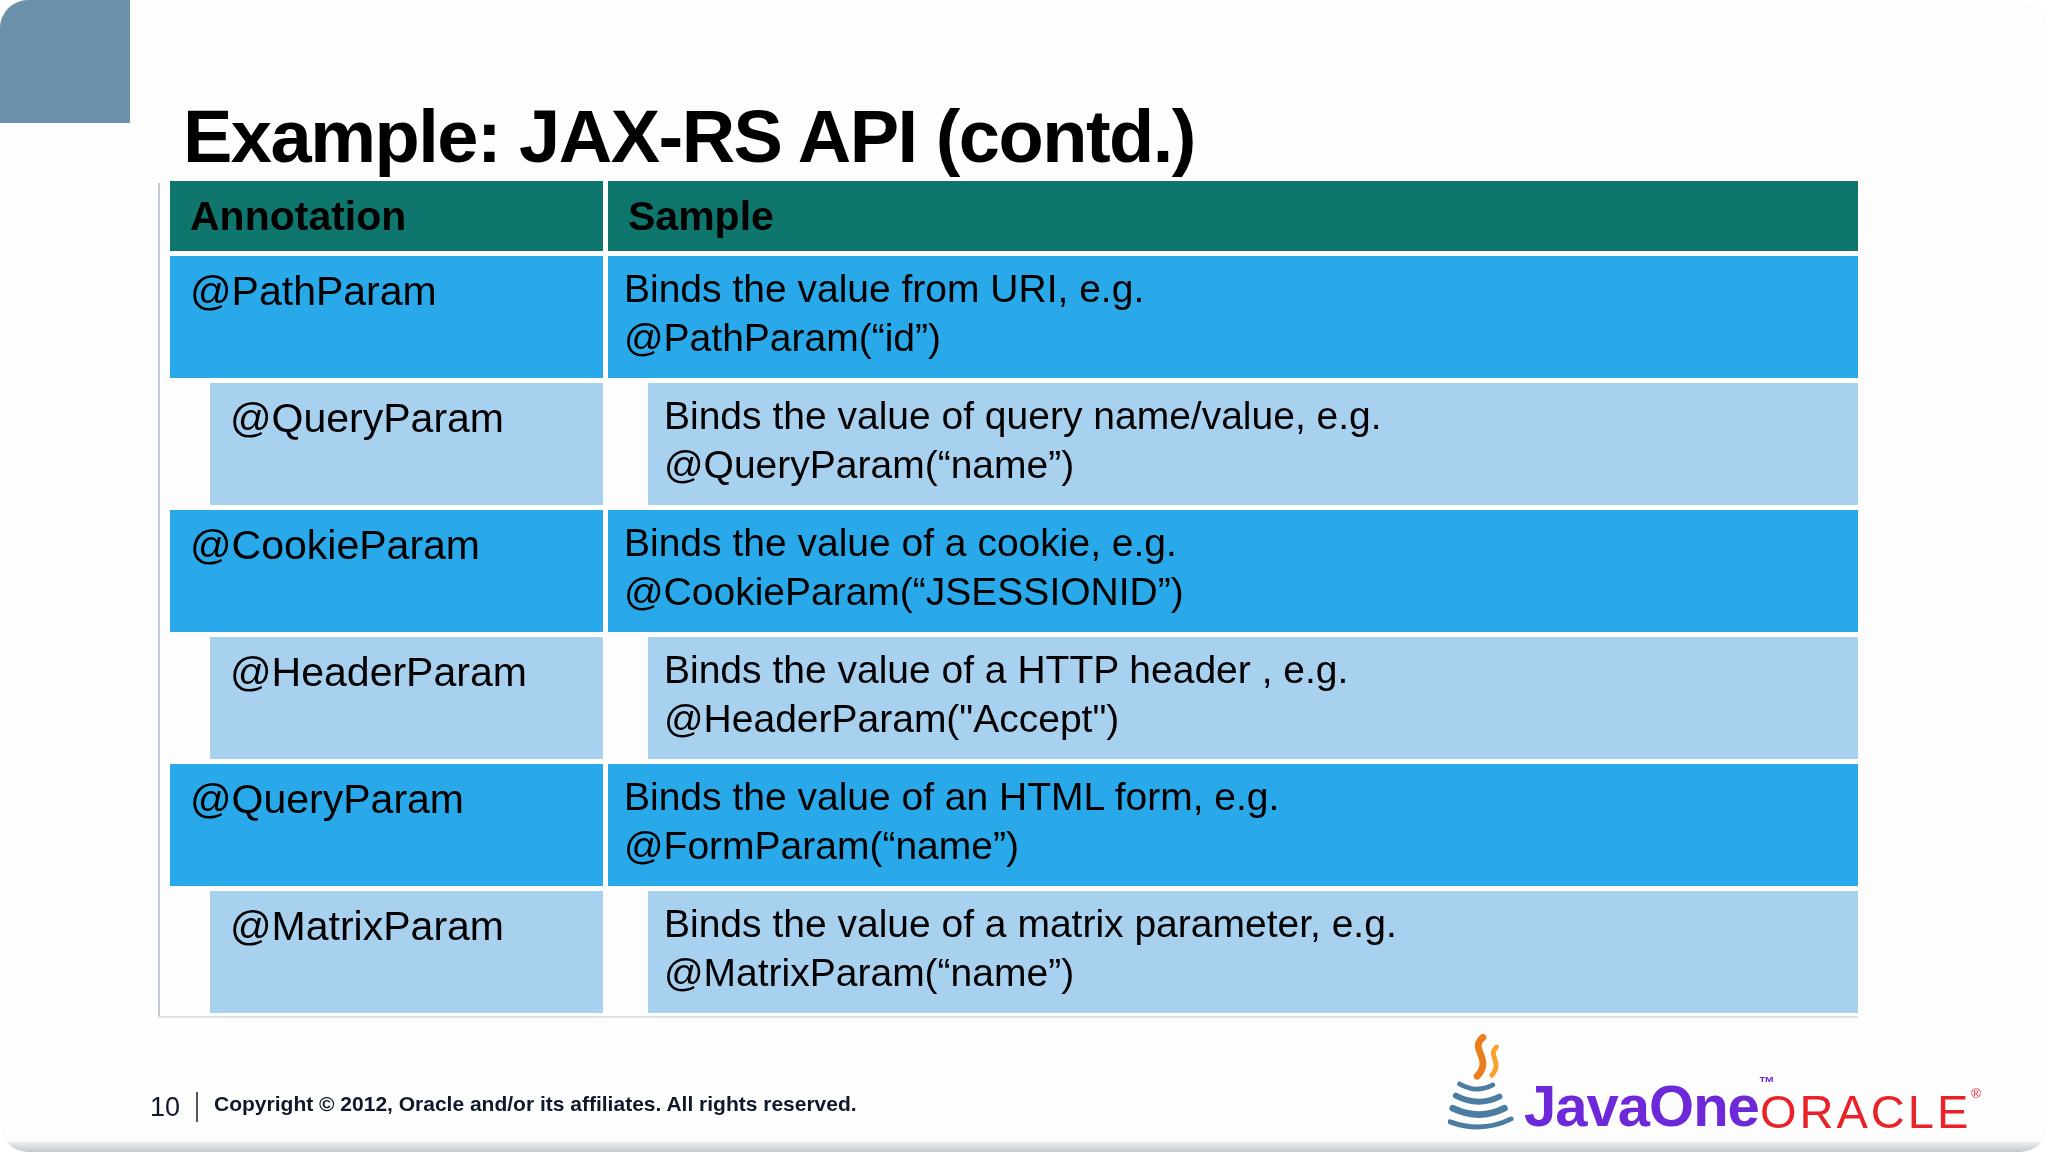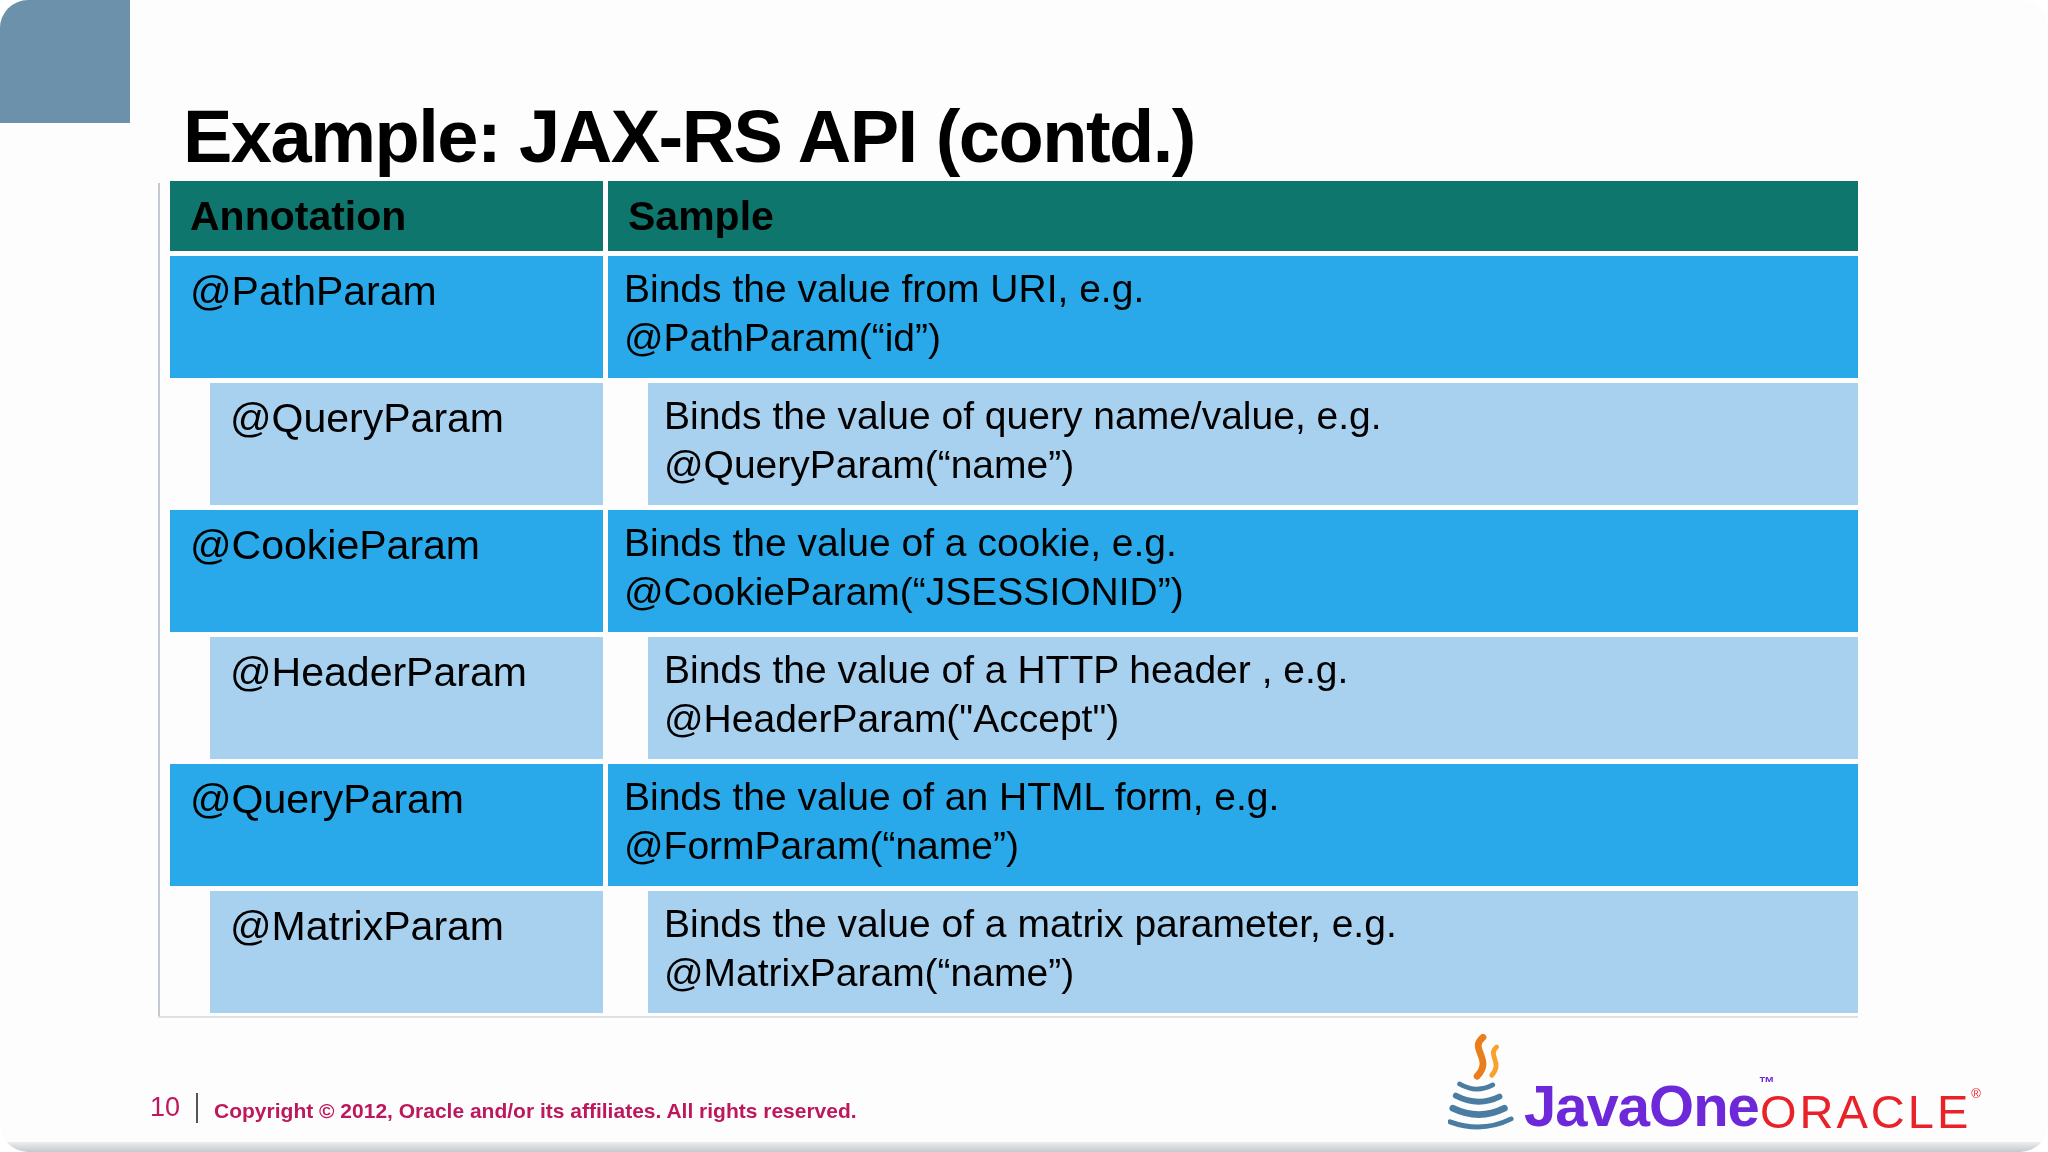--- a/index.html
+++ b/index.html
@@ -54,22 +54,22 @@
   }
   .smp {
     padding:8px 0 0 16px;
     font-size:39px; line-height:49px;
   }
   .tone-a { background:#29a9e9; }
   .tone-b { background:#a8d1f0;margin-left:40px; }
   
   .footer {
     position:absolute; left:150px; top:1092px;
-    display:flex; align-items:flex-end;
-    color:#be185d;
+    display:flex; align-items:flex-start;
+    color:#0f172a;
   }
   .pageno { font-size:27px; }
   .vsep { width:2px; height:30px; background:#555; margin:0 16px 0 16px; }
   .copy { font-size:21px;font-weight:bold; }
   
   .javaone { position:absolute; left:1448px; top:1034px; width:290px; height:112px; }
   .cupwrap { position:absolute; left:0; top:0; width:68px; height:98px; }
   .j1row {
     position:absolute; left:76px; top:38px;
     font-size:58px; font-weight:bold; letter-spacing:-1px;

